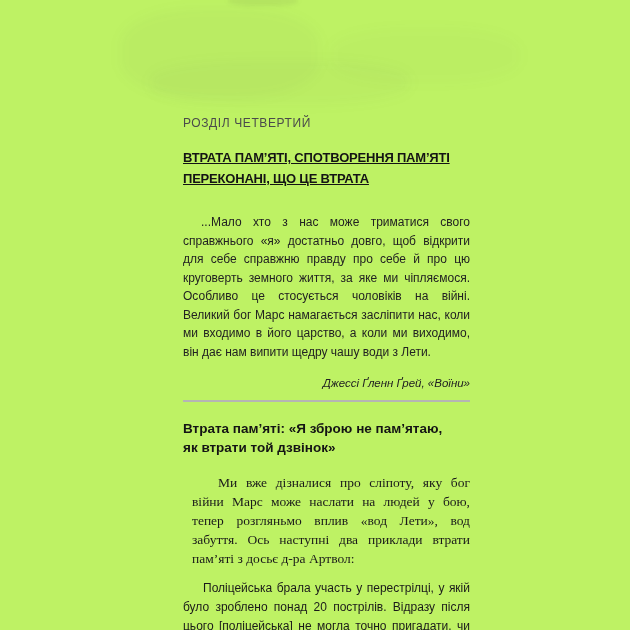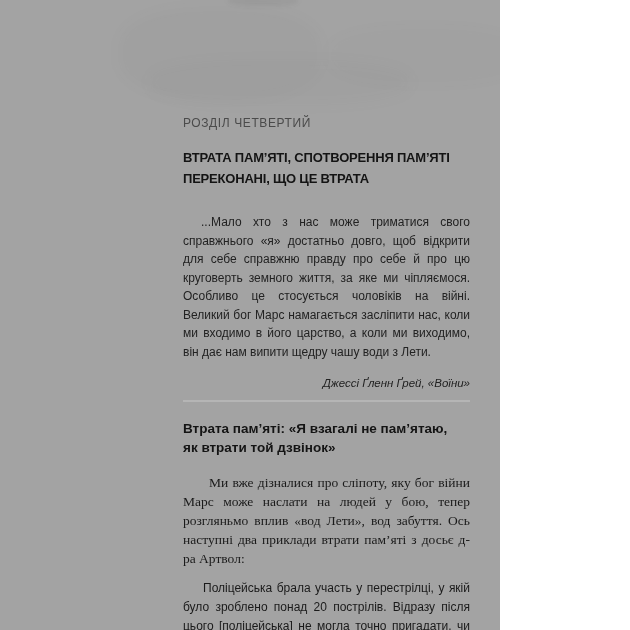--- a/index.html
+++ b/index.html
@@ -2,23 +2,23 @@
 <html><head>
 <meta charset="utf-8">
 <style>
   html, body {
     margin: 0;
     padding: 0;
     background: #ffffff;
   }
   .page {
     position: relative;
-    width: 500px;
+    width: 630px;
     height: 630px;
-    background: #a3a3a3;
+    background: #bef264;
     overflow: hidden;
     font-family: "Liberation Sans", sans-serif;
     color: #1c1c1c;
   }
   
   .ghost {
     position: absolute;
     border-radius: 40%;
     filter: blur(6px);
     background: rgba(90, 90, 90, 0.035);
@@ -46,20 +46,21 @@
     margin-top: 17px;
     font-size: 13px;
     line-height: 21px;
     font-weight: bold;
     letter-spacing: -0.2px;
     color: #141414;
   }
   .title .tline {
     display: block;
     white-space: nowrap;
+    text-decoration: underline;
   }
   .epigraph {
     margin-top: 24px;
     font-size: 12px;
     line-height: 18.5px;
     text-align: justify;
     text-indent: 18px;
     color: #222222;
   }
   .attribution {
@@ -88,20 +89,21 @@
     white-space: nowrap;
   }
   .body-paragraph {
     margin-top: 16px;
     font-family: "Liberation Serif", "DejaVu Serif", serif;
     font-size: 13.5px;
     line-height: 19px;
     text-align: justify;
     text-indent: 26px;
     color: #1a1a1a;
+    margin-left: 9px;
   }
   .case-quote {
     margin-top: 11px;
     font-size: 12px;
     line-height: 19px;
     text-align: justify;
     text-indent: 20px;
     color: #1a1a1a;
   }
 </style>
@@ -124,21 +126,21 @@
       <span class="tline">ПЕРЕКОНАНІ, ЩО ЦЕ ВТРАТА</span>
     </h1>
 
     <div class="epigraph">...Мало хто з нас може триматися свого справжнього «я» достатньо довго, щоб відкрити для себе справжню правду про себе й про цю круговерть земного життя, за яке ми чіпляємося. Особливо це стосується чоловіків на війні. Великий бог Марс намагається засліпити нас, коли ми входимо в його царство, а коли ми виходимо, він дає нам випити щедру чашу води з Лети.</div>
 
     <div class="attribution">Джессі Ґленн Ґрей, «Воїни»</div>
 
     <div class="rule"></div>
 
     <h2 class="section-heading" style="margin:17px 0 0 0;">
-      <span class="hline">Втрата пам’яті: «Я взагалі не пам’ятаю,</span>
+      <span class="hline">Втрата пам’яті: «Я зброю не пам’ятаю,</span>
       <span class="hline">як втрати той дзвінок»</span>
     </h2>
 
     <div class="body-paragraph">Ми вже дізналися про сліпоту, яку бог війни Марс може наслати на людей у бою, тепер розгляньмо вплив «вод Лети», вод забуття. Ось наступні два приклади втрати пам’яті з досьє д-ра Артвол:</div>
 
     <div class="case-quote">Поліцейська брала участь у перестрілці, у якій було зроблено понад 20 пострілів. Відразу після цього [поліцейська] не могла точно пригадати, чи стріляла вона взагалі. Вона сумнівалася, аж доки через годину разом зі своїм лейтенантом не перевірила свою зброю та не порахувала набої.</div>
 
   </div>
 </div>
 

